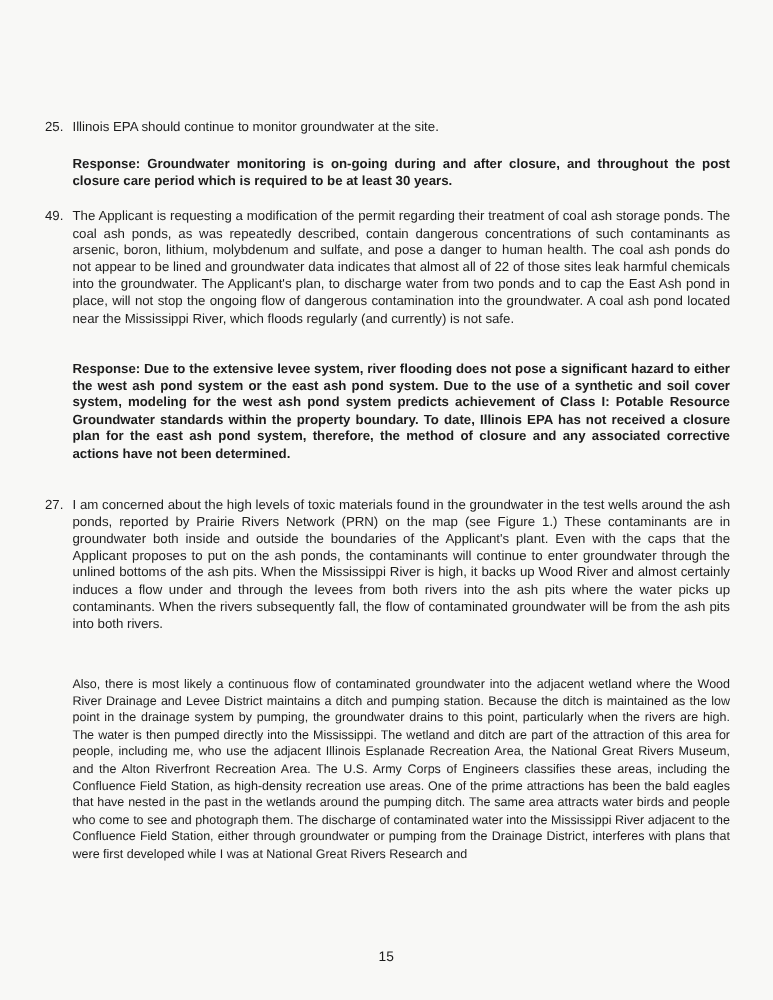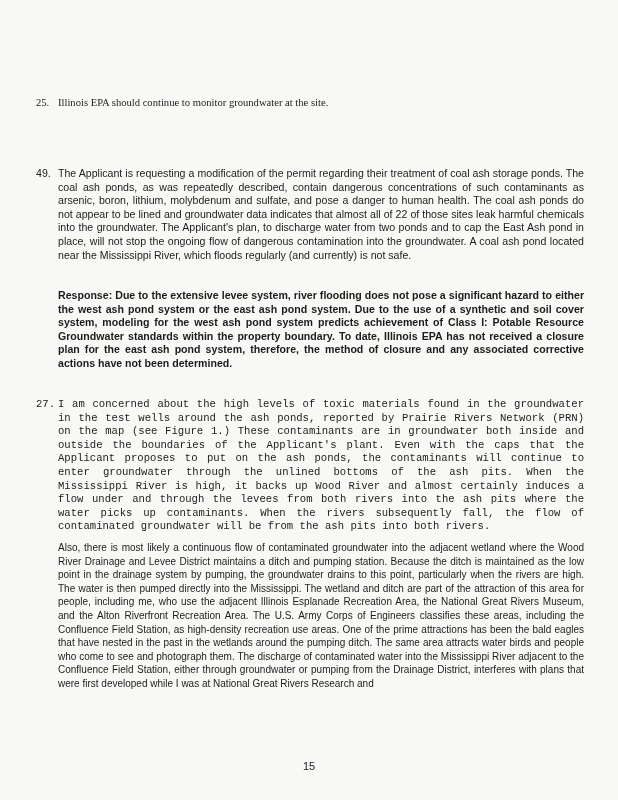--- a/index.html
+++ b/index.html
@@ -52,31 +52,32 @@
     text-align: center;
     font-size: 11px;
     margin-top: 28px;
   }
 </style>
 </head>
 <body>
 
 <div class="page">
 
-  <div class="item" style="top:96px;font-family:Liberation Serif, serif;">
+  <div class="item" style="top:96px;">
     <span class="num">25.</span>
     <div class="body">Illinois EPA should continue to monitor groundwater at the site.</div>
   </div>
+  <div class="response" style="top:125px;">Response: Groundwater monitoring is on-going during and after closure, and throughout the post closure care period which is required to be at least 30 years.</div>
 
   <div class="item" style="top:167px;">
     <span class="num">49.</span>
     <div class="body">The Applicant is requesting a modification of the permit regarding their treatment of coal ash storage ponds. The coal ash ponds, as was repeatedly described, contain dangerous concentrations of such contaminants as arsenic, boron, lithium, molybdenum and sulfate, and pose a danger to human health. The coal ash ponds do not appear to be lined and groundwater data indicates that almost all of 22 of those sites leak harmful chemicals into the groundwater. The Applicant's plan, to discharge water from two ponds and to cap the East Ash pond in place, will not stop the ongoing flow of dangerous contamination into the groundwater. A coal ash pond located near the Mississippi River, which floods regularly (and currently) is not safe.</div>
   </div>
   <div class="response" style="top:289px;">Response: Due to the extensive levee system, river flooding does not pose a significant hazard to either the west ash pond system or the east ash pond system. Due to the use of a synthetic and soil cover system, modeling for the west ash pond system predicts achievement of Class I: Potable Resource Groundwater standards within the property boundary. To date, Illinois EPA has not received a closure plan for the east ash pond system, therefore, the method of closure and any associated corrective actions have not been determined.</div>
 
-  <div class="item" style="top:398px;font-family:Liberation Mono, monospace;">
+  <div class="item" style="top:398px;">
     <span class="num">27.</span>
     <div class="body">I am concerned about the high levels of toxic materials found in the groundwater in the test wells around the ash ponds, reported by Prairie Rivers Network (PRN) on the map (see Figure 1.) These contaminants are in groundwater both inside and outside the boundaries of the Applicant's plant. Even with the caps that the Applicant proposes to put on the ash ponds, the contaminants will continue to enter groundwater through the unlined bottoms of the ash pits. When the Mississippi River is high, it backs up Wood River and almost certainly induces a flow under and through the levees from both rivers into the ash pits where the water picks up contaminants. When the rivers subsequently fall, the flow of contaminated groundwater will be from the ash pits into both rivers.</div>
   </div>
   <div class="para" style="top:541px;">Also, there is most likely a continuous flow of contaminated groundwater into the adjacent wetland where the Wood River Drainage and Levee District maintains a ditch and pumping station. Because the ditch is maintained as the low point in the drainage system by pumping, the groundwater drains to this point, particularly when the rivers are high. The water is then pumped directly into the Mississippi. The wetland and ditch are part of the attraction of this area for people, including me, who use the adjacent Illinois Esplanade Recreation Area, the National Great Rivers Museum, and the Alton Riverfront Recreation Area. The U.S. Army Corps of Engineers classifies these areas, including the Confluence Field Station, as high-density recreation use areas. One of the prime attractions has been the bald eagles that have nested in the past in the wetlands around the pumping ditch. The same area attracts water birds and people who come to see and photograph them. The discharge of contaminated water into the Mississippi River adjacent to the Confluence Field Station, either through groundwater or pumping from the Drainage District, interferes with plans that were first developed while I was at National Great Rivers Research and</div>
 
   <div class="page-number">15</div>
 </div>
 
 </body></html>

